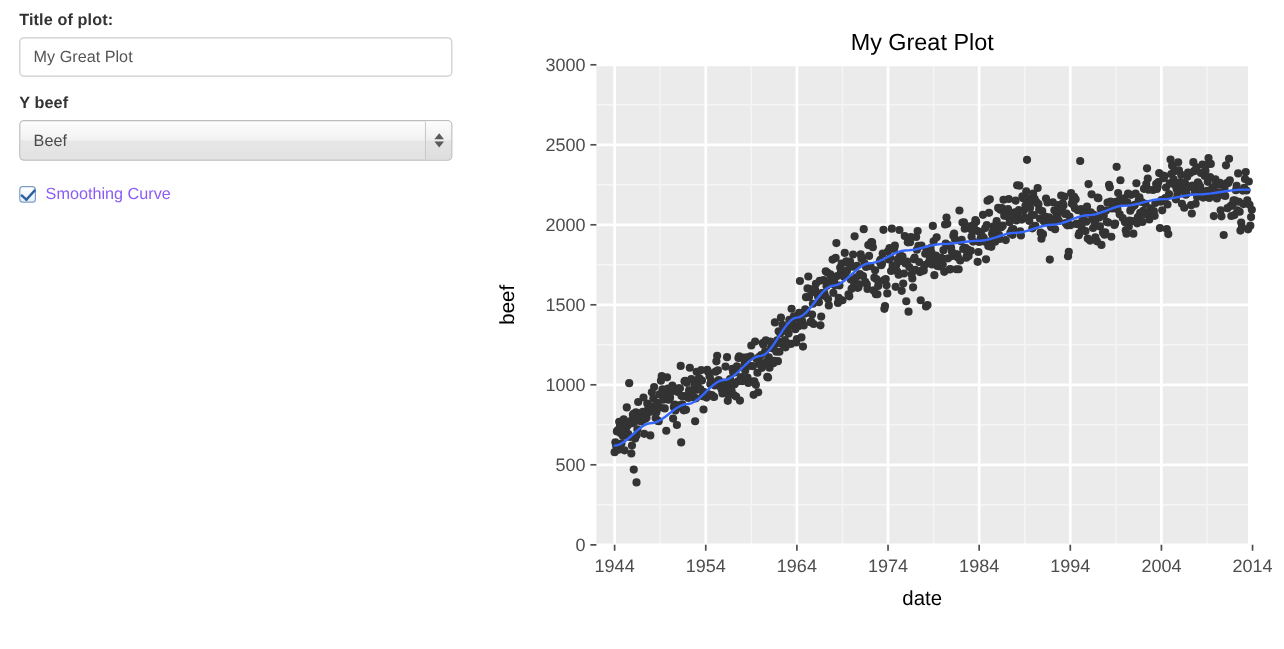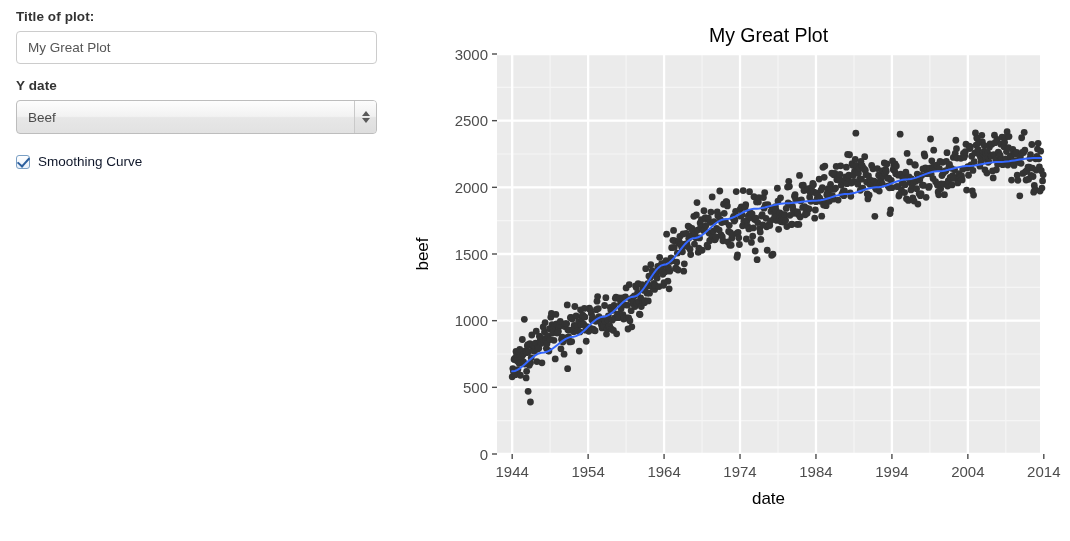--- a/index.html
+++ b/index.html
@@ -111,21 +111,21 @@
     content: "";
     position: absolute;
     left: 3px; top: -1px;
     width: 5px; height: 10px;
     border: solid #2b5f9e;
     border-width: 0 2px 2px 0;
     transform: rotate(42deg);
   }
   .cbox-label {
     font-size: 13.5px;
-    color: #0f172a;
+    color: #8b5cf6;
     text-align: right;
   }
 
   
   #plot {
     position: absolute;
     left: 400px; top: 0;
     width: 670px;
     height: 541px;
   }
@@ -140,21 +140,21 @@
 <div id="app">
 
   <div id="controls">
 
     <div class="ctl-group">
       <div class="ctl-label">Title of plot:</div>
       <input class="text-input" type="text" value="My Great Plot" style="">
     </div>
 
     <div class="ctl-group">
-      <div class="ctl-label">Y date</div>
+      <div class="ctl-label">Y beef</div>
       <div class="select-wrap">
         <div class="select-box">Beef</div>
         <div class="select-spinner">
           <div class="spin-up"></div>
           <div class="spin-down"></div>
         </div>
       </div>
     </div>
 
     <div class="checkbox-row">

